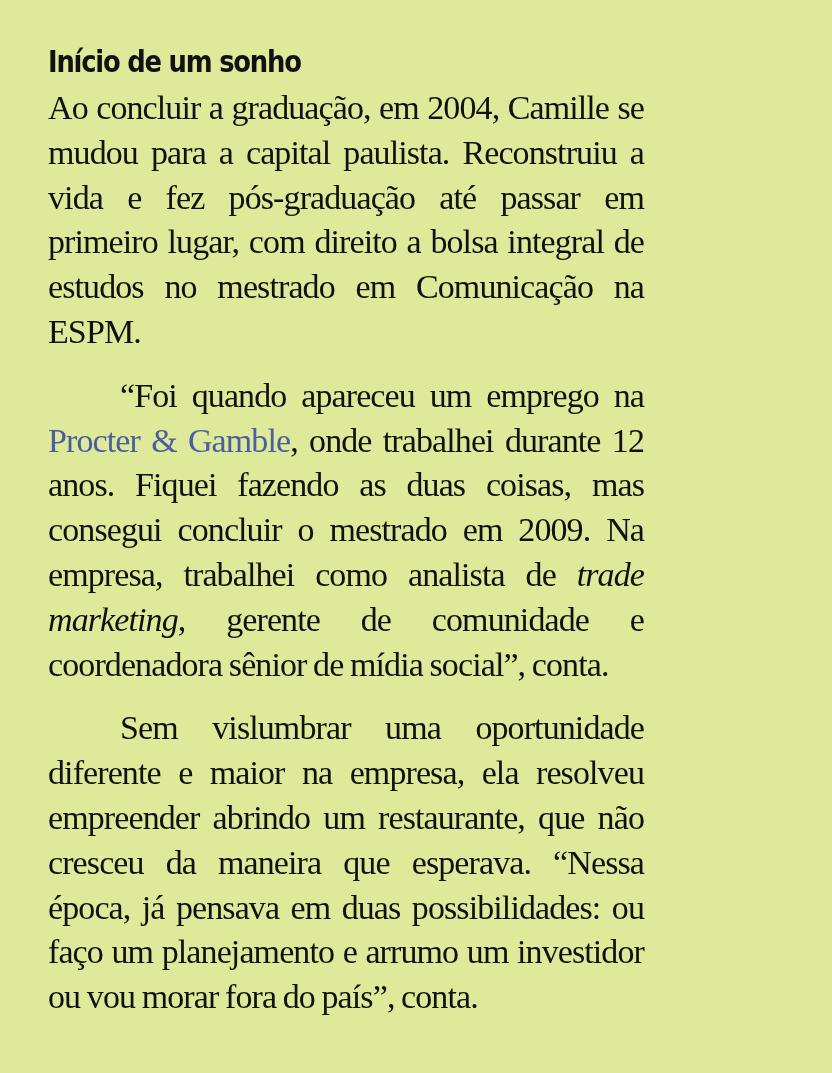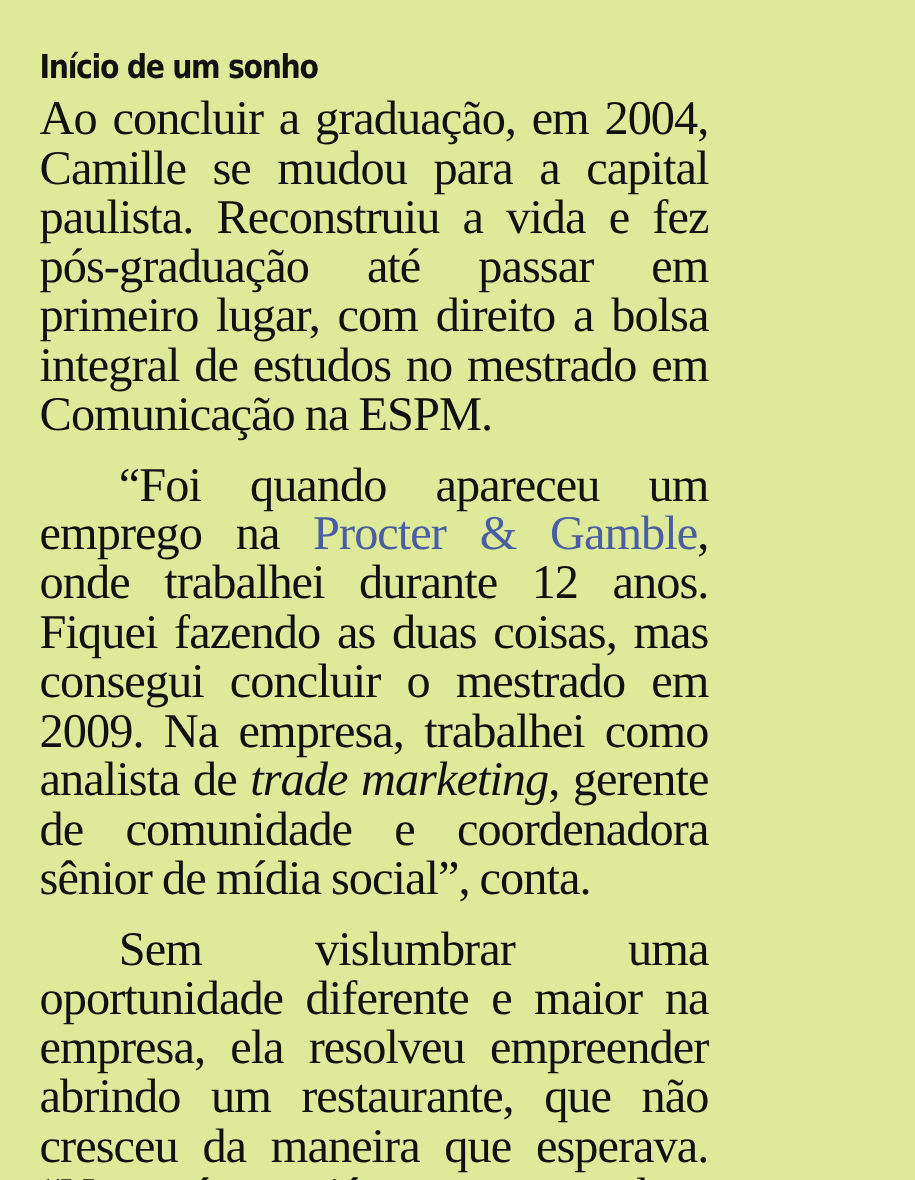--- a/index.html
+++ b/index.html
@@ -10,37 +10,37 @@
       width: 832px;
       height: 1073px;
       background: #deea9a;
       overflow: hidden;
     }
     .box {
       position: relative;
       box-sizing: border-box;
       width: 692px;
       height: 1073px;
-      padding: 38px 48px 0 36px;
+      padding: 38px 48px 0 48px;
       color: #111111;
     }
     .heading {
       font-family: "DejaVu Sans", sans-serif;
       font-weight: bold;
       font-size: 30px;
       letter-spacing: -1.4px;
       line-height: 48px;
       margin: 0 0 0 0;
       transform: scaleX(0.86);
       transform-origin: left center;
       color: #111111;
     }
     .para {
       font-family: "Liberation Serif", serif;
-      font-size: 44px;
+      font-size: 34px;
       line-height: 44.8px;
       text-align: justify;
       margin: 0 0 19px 0;
       letter-spacing: -0.9px;
       word-spacing: -1px;
       hyphens: manual;
     }
     .para.first {
       margin-top: 0;
     }

